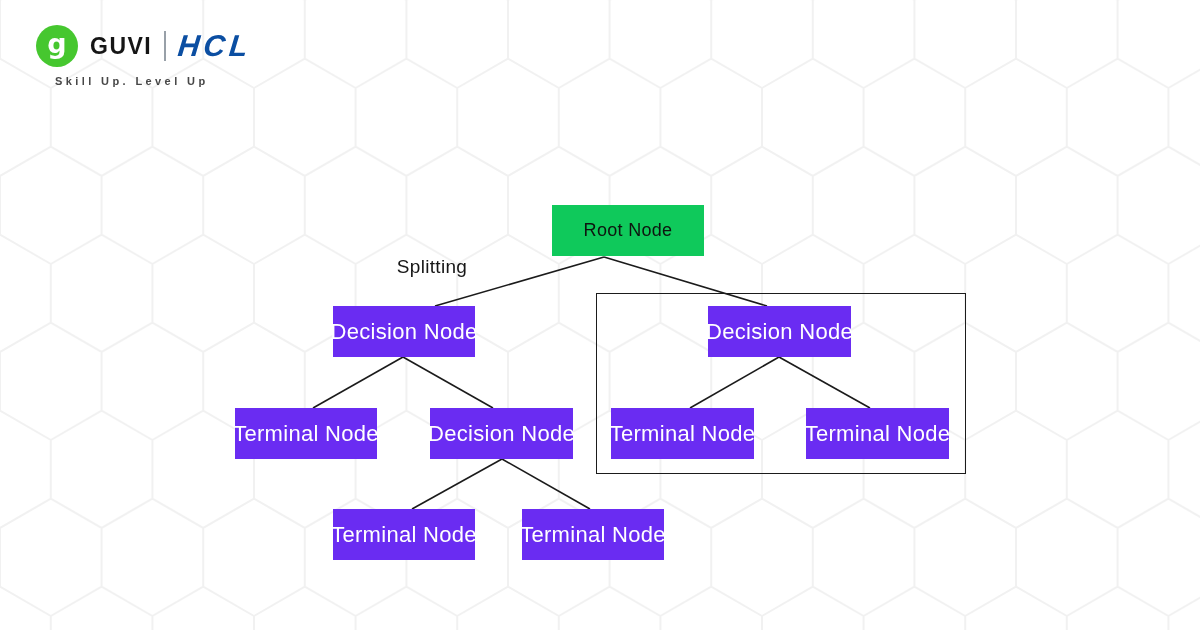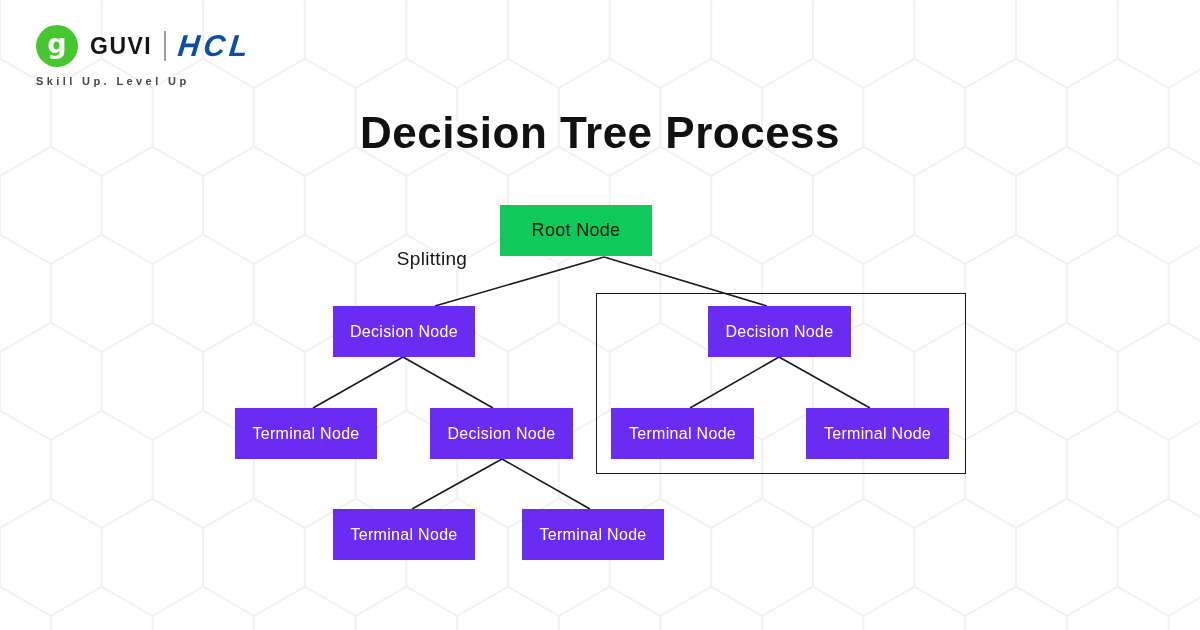--- a/index.html
+++ b/index.html
@@ -26,35 +26,36 @@
     color:#151515;font-size:23px;font-weight:700;letter-spacing:1.5px;
   }
   .divider{width:2px;height:30px;background:#98a0a8;}
   .hcl{
     color:var(--hcl-blue,#0B4EA2);font-size:30px;font-weight:700;
     font-style:italic;letter-spacing:4px;transform:skewX(-6deg);
   }
   .tagline{
     margin-top:7px;color:#474747;font-size:11px;font-weight:700;
     letter-spacing:3.4px;
+    margin-left:19px;
   }
 
   
   .title{
     position:absolute;left:0;right:0;top:108px;margin:0;z-index:3;
     text-align:center;color:var(--title-color,#111);
     font-size:44px;font-weight:700;letter-spacing:0.5px;
   }
 
   
   .node{
     position:absolute;height:51px;z-index:3;
     display:flex;align-items:center;justify-content:center;
     background:var(--node-bg,#6A2CF2);color:var(--node-text,#fff);
-    font-size:16px;font-weight:500;letter-spacing:0.3px;white-space:nowrap;
+    font-size:22px;font-weight:500;letter-spacing:0.3px;white-space:nowrap;
   }
   .node.root{background:var(--root-node-bg,#0FC95B);color:var(--root-text,#101510);font-size:18px;}
   .subtree-frame{
     position:absolute;left:596px;top:293px;width:368px;height:179px;
     border:1.6px solid var(--line,#1B1B1B);z-index:1;background:transparent;
   }
   .dlabel{
     position:absolute;z-index:3;color:#161616;font-size:19px;font-weight:400;
     text-align:center;letter-spacing:0.3px;white-space:nowrap;
   }
@@ -82,40 +83,39 @@
       <div class="logo-mark">
         <span>g</span>
       </div>
       <span class="guvi">GUVI</span>
       <span class="divider"></span>
       <span class="hcl">HCL</span>
     </div>
     <div class="tagline">Skill Up. Level Up</div>
   </header>
 
-  <h1 class="title">Decision Tree Process</h1>
 
   <svg class="connectors" width="1200" height="630" aria-hidden="true">
     <g stroke="#1B1B1B" stroke-width="1.6" fill="none">
       <line x1="604" y1="257" x2="435" y2="306"></line>
       <line x1="604" y1="257" x2="767" y2="306"></line>
       <line x1="403" y1="357" x2="313" y2="408"></line>
       <line x1="403" y1="357" x2="493" y2="408"></line>
       <line x1="779" y1="357" x2="690" y2="408"></line>
       <line x1="779" y1="357" x2="870" y2="408"></line>
       <line x1="502" y1="459" x2="412" y2="509"></line>
       <line x1="502" y1="459" x2="590" y2="509"></line>
     </g>
   </svg>
 
   <div class="subtree-frame"></div>
 
-  <div class="dlabel" style="left:362px;top:248px;width:140px;">Splitting</div>
+  <div class="dlabel" style="left:362px;top:256px;width:140px;">Splitting</div>
 
-  <div class="node root" style="left:500px;top:205px;width:152px;">Root Node</div>
+  <div class="node root" style="left:552px;top:205px;width:152px;">Root Node</div>
 
   <div class="node" style="left:333px;top:306px;width:142px;">Decision Node</div>
   <div class="node" style="left:708px;top:306px;width:143px;">Decision Node</div>
 
   <div class="node" style="left:235px;top:408px;width:142px;">Terminal Node</div>
   <div class="node" style="left:430px;top:408px;width:143px;">Decision Node</div>
   <div class="node" style="left:611px;top:408px;width:143px;">Terminal Node</div>
   <div class="node" style="left:806px;top:408px;width:143px;">Terminal Node</div>
 
   <div class="node" style="left:333px;top:509px;width:142px;">Terminal Node</div>

